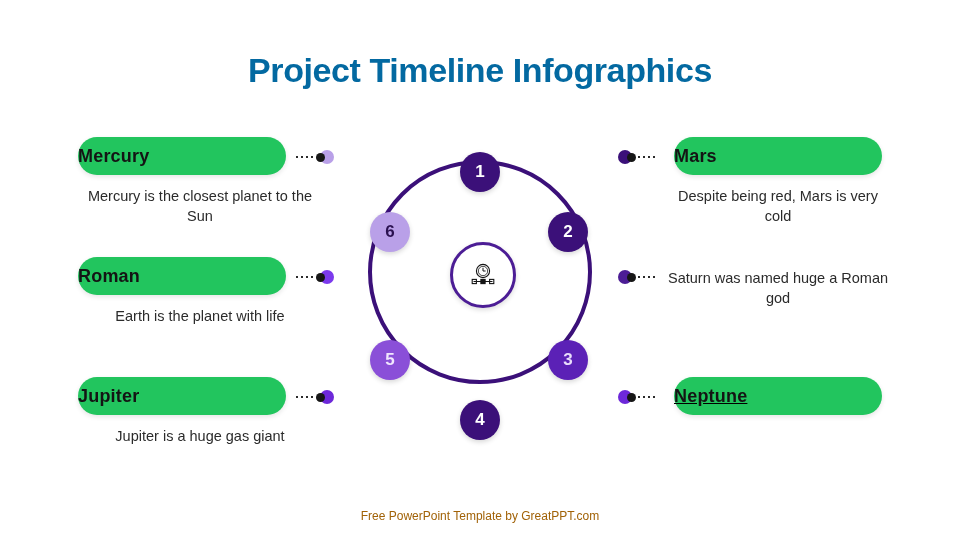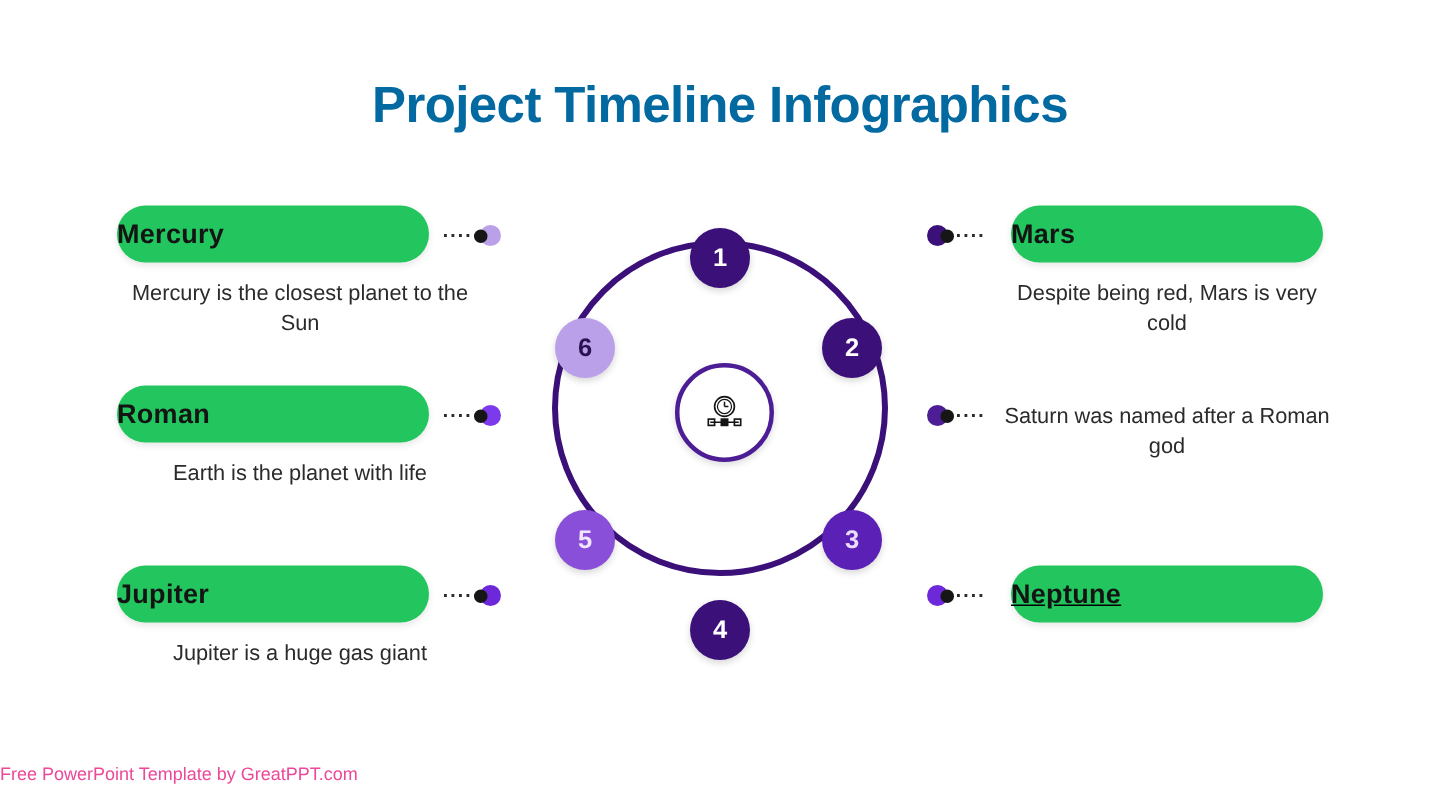--- a/index.html
+++ b/index.html
@@ -159,23 +159,23 @@
     align-items: center;
     justify-content: center;
   }
 
   
   #footer {
     position: absolute;
     top: 509px;
     left: 0;
     width: 960px;
-    text-align: left;
+    text-align: center;
     font-size: 12px;
-    color: #ec4899;
+    color: #a16207;
   }
 </style>
 </head>
 <body>
 
 <div id="slide">
 
   <div id="page-title">Project Timeline Infographics</div>
 
   <div id="left-column"></div>
@@ -266,21 +266,21 @@
       <div class="desc">Despite being red, Mars is very cold</div>
     </div>
     <div class="item item-right" style="top: 257px;">
       <div class="connector">
         <div class="dotline"></div>
         <div class="dot-wrap">
           <div class="dot-big" style="background: rgb(76, 29, 149);"></div>
           <div class="dot-small"></div>
         </div>
       </div>
-      <div class="desc">Saturn was named after a Roman god</div>
+      <div class="desc">Saturn was named huge a Roman god</div>
     </div>
     <div class="item item-right" style="top: 377px; text-decoration: underline;">
       <div class="card">
         <span class="card-label">Neptune</span>
       </div>
       <div class="connector">
         <div class="dotline"></div>
         <div class="dot-wrap">
           <div class="dot-big" style="background: rgb(109, 40, 217);"></div>
           <div class="dot-small"></div>

